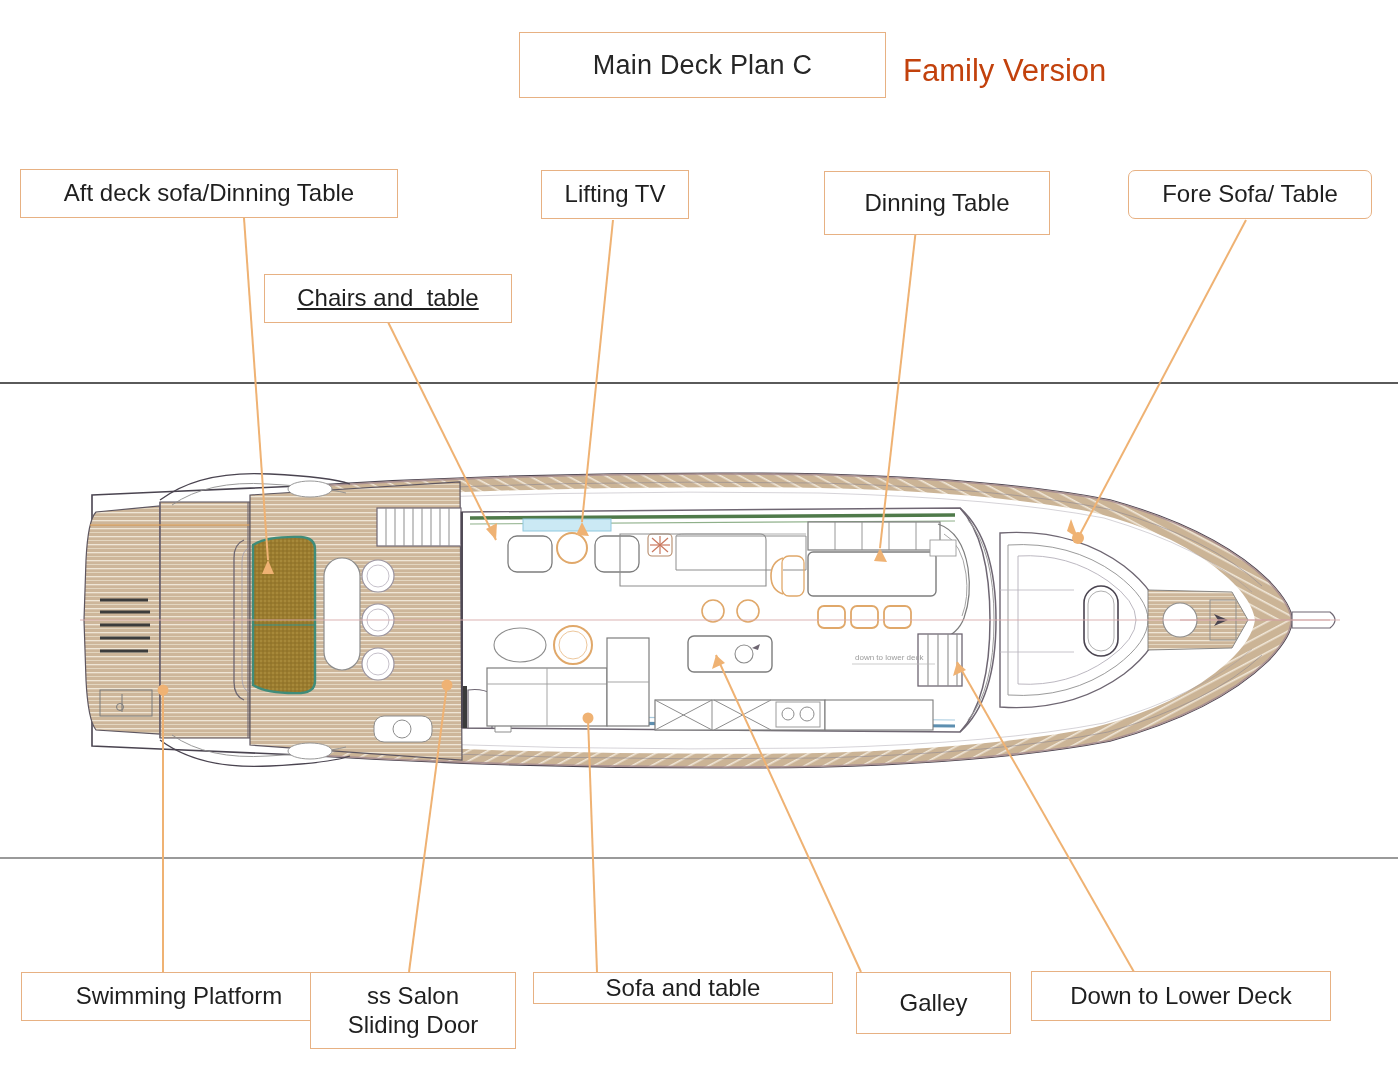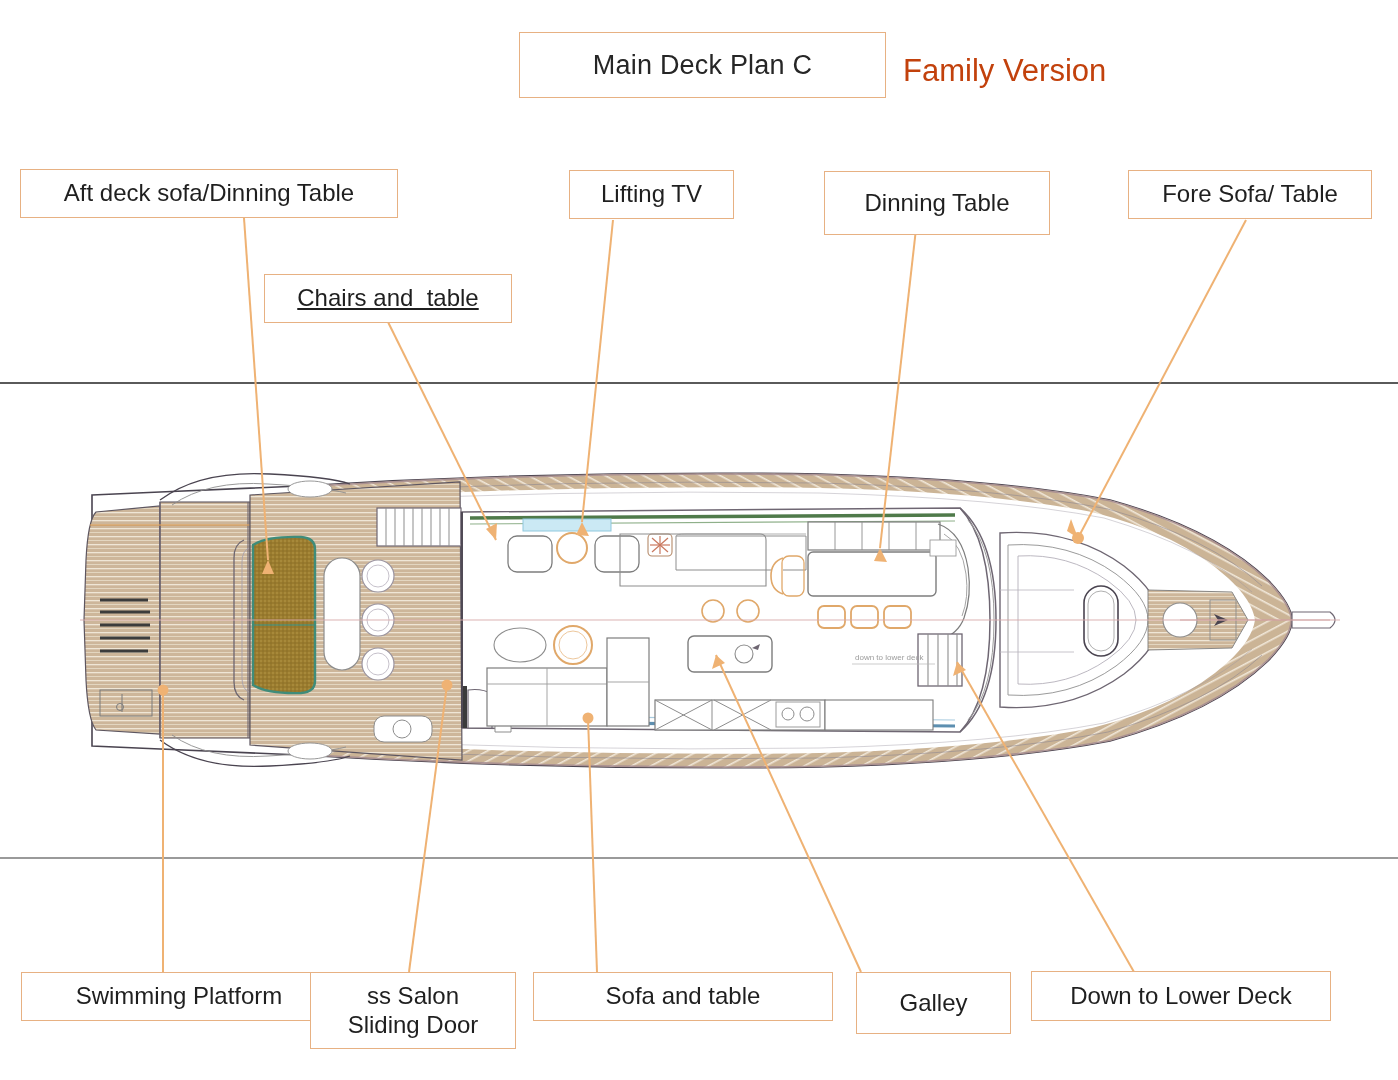--- a/index.html
+++ b/index.html
@@ -334,30 +334,30 @@
       <circle cx="588" cy="718" r="5.5"></circle>
       <path d="M716,655 l-4,14 l13,-6 Z"></path>
       <path d="M957,662 l-4,14 l13,-6 Z"></path>
     </g>
   </svg>
 
   <div class="lbl" style="left:20px;top:169px;width:378px;height:49px;">Aft deck sofa/Dinning Table</div>
 
   <div class="lbl" style="left:264px;top:274px;width:248px;height:49px;text-decoration:underline;">Chairs and  table</div>
 
-  <div class="lbl" style="left:569px;top:170px;width:165px;height:49px;">Lifting TV</div>
+  <div class="lbl" style="left:541px;top:170px;width:148px;height:49px;">Lifting TV</div>
 
   <div class="lbl" style="left:824px;top:171px;width:226px;height:64px;">Dinning Table</div>
 
-  <div class="lbl" style="left:1128px;top:170px;width:244px;height:49px;">Fore Sofa/ Table</div>
+  <div class="lbl" style="left:1128px;top:170px;width:244px;height:49px;border-radius:7px;">Fore Sofa/ Table</div>
 
   <div class="lbl" style="left:21px;top:972px;width:316px;height:49px;">Swimming Platform</div>
 
   <div class="lbl" style="left:310px;top:972px;width:206px;height:77px;flex-direction:column;">ss Salon
 Sliding Door</div>
 
-  <div class="lbl" style="left:533px;top:972px;width:300px;height:49px;">Sofa and table</div>
+  <div class="lbl" style="left:533px;top:972px;width:300px;height:32px;">Sofa and table</div>
 
   <div class="lbl" style="left:856px;top:972px;width:155px;height:62px;text-align:center;">Galley</div>
 
   <div class="lbl" style="left:1031px;top:971px;width:300px;height:50px;">Down to Lower Deck</div>
 
 </div>
 
 </body></html>

